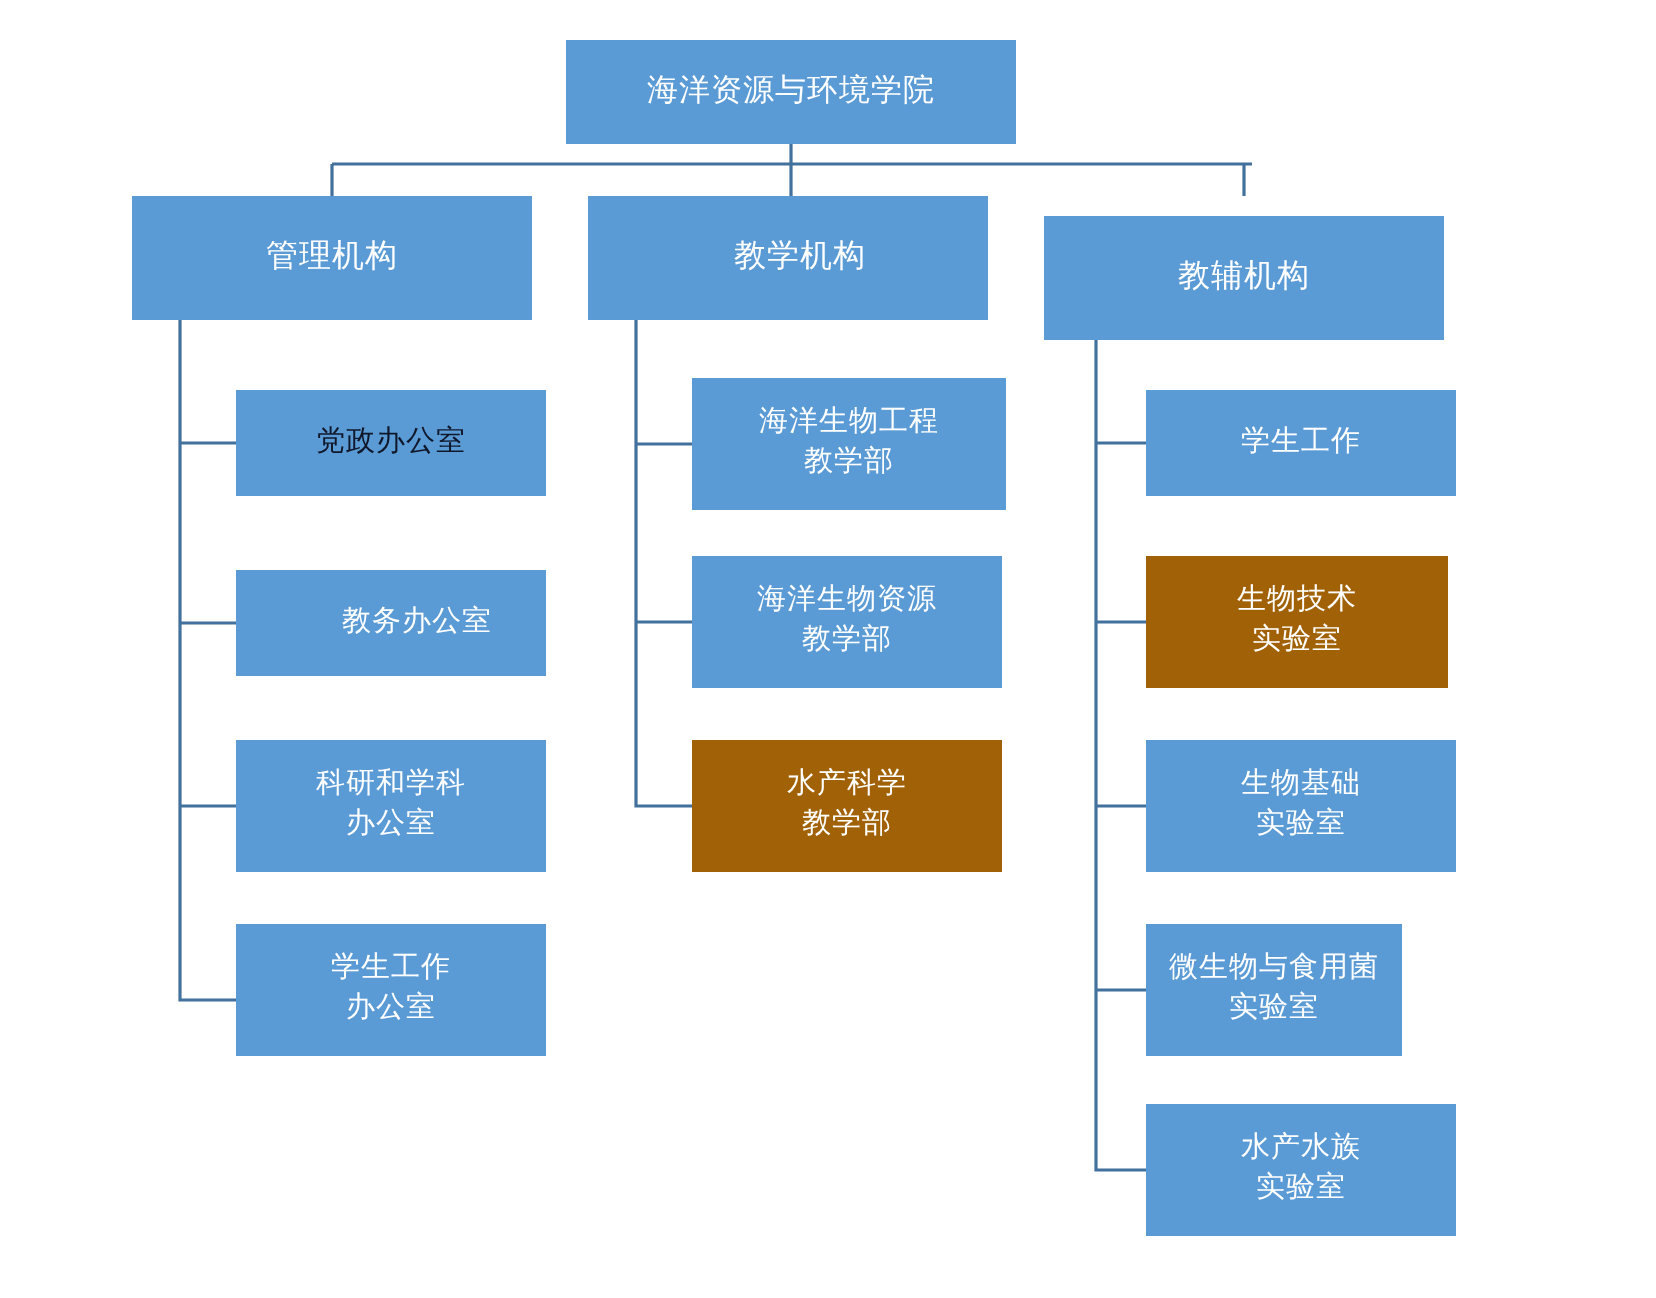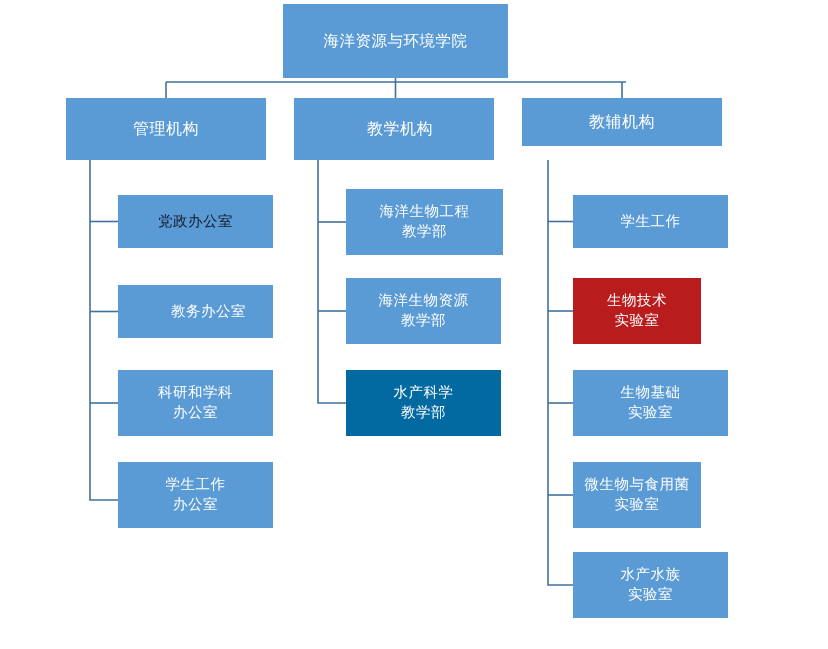--- a/index.html
+++ b/index.html
@@ -68,38 +68,38 @@
         <path d="M318,222 L346,222"></path>
         <path d="M318,311 L346,311"></path>
         <path d="M548,160 L548,585 L573,585"></path>
         <path d="M548,221.5 L573,221.5"></path>
         <path d="M548,311 L573,311"></path>
         <path d="M548,403 L573,403"></path>
         <path d="M548,495 L573,495"></path>
       </g>
   </svg>
   <div id="nodes-layer">
-      <div class="node root" style="left: 283px; top: 4px; width: 225px; height: 74px; background: rgb(91, 155, 213); color: rgb(255, 255, 255);">海洋资源与环境学院</div>
+      <div class="node root" style="left: 283px; top: 20px; width: 225px; height: 52px; background: rgb(91, 155, 213); color: rgb(255, 255, 255);">海洋资源与环境学院</div>
       <div class="node level1" style="left: 66px; top: 98px; width: 200px; height: 62px; background: rgb(91, 155, 213); color: rgb(255, 255, 255);">管理机构</div>
       <div class="node leaf" style="left: 118px; top: 195px; width: 155px; height: 53px; background: rgb(91, 155, 213); color: #0f172a;">党政办公室</div>
       <div class="node leaf" style="left: 118px; top: 285px; width: 155px; height: 53px; background: rgb(91, 155, 213); color: rgb(255, 255, 255); padding-left: 26px;">教务办公室</div>
       <div class="node leaf" style="left: 118px; top: 370px; width: 155px; height: 66px; background: rgb(91, 155, 213); color: rgb(255, 255, 255);">科研和学科
 办公室</div>
       <div class="node leaf" style="left: 118px; top: 462px; width: 155px; height: 66px; background: rgb(91, 155, 213); color: rgb(255, 255, 255);">学生工作
 办公室</div>
       <div class="node level1" style="left: 294px; top: 98px; width: 200px; height: 62px; background: rgb(91, 155, 213); color: rgb(255, 255, 255); padding-left: 12px;">教学机构</div>
       <div class="node leaf" style="left: 346px; top: 189px; width: 157px; height: 66px; background: rgb(91, 155, 213); color: rgb(255, 255, 255);">海洋生物工程
 教学部</div>
       <div class="node leaf" style="left: 346px; top: 278px; width: 155px; height: 66px; background: rgb(91, 155, 213); color: rgb(255, 255, 255);">海洋生物资源
 教学部</div>
-      <div class="node leaf" style="left: 346px; top: 370px; width: 155px; height: 66px; background: #0369a1; color: rgb(255, 255, 255);">水产科学
+      <div class="node leaf" style="left: 346px; top: 370px; width: 155px; height: 66px; background: #a16207; color: rgb(255, 255, 255);">水产科学
 教学部</div>
-      <div class="node level1" style="left: 522px; top: 98px; width: 200px; height: 48px; background: rgb(91, 155, 213); color: rgb(255, 255, 255);">教辅机构</div>
+      <div class="node level1" style="left: 522px; top: 108px; width: 200px; height: 62px; background: rgb(91, 155, 213); color: rgb(255, 255, 255);">教辅机构</div>
       <div class="node leaf" style="left: 573px; top: 195px; width: 155px; height: 53px; background: rgb(91, 155, 213); color: rgb(255, 255, 255);">学生工作</div>
-      <div class="node leaf" style="left: 573px; top: 278px; width: 128px; height: 66px; background: #b91c1c; color: rgb(255, 255, 255);">生物技术
+      <div class="node leaf" style="left: 573px; top: 278px; width: 151px; height: 66px; background: #a16207; color: rgb(255, 255, 255);">生物技术
 实验室</div>
       <div class="node leaf" style="left: 573px; top: 370px; width: 155px; height: 66px; background: rgb(91, 155, 213); color: rgb(255, 255, 255);">生物基础
 实验室</div>
       <div class="node leaf" style="left: 573px; top: 462px; width: 128px; height: 66px; background: rgb(91, 155, 213); color: rgb(255, 255, 255);">微生物与食用菌
 实验室</div>
       <div class="node leaf" style="left: 573px; top: 552px; width: 155px; height: 66px; background: rgb(91, 155, 213); color: rgb(255, 255, 255);">水产水族
 实验室</div>
     </div>
 </div>
 

